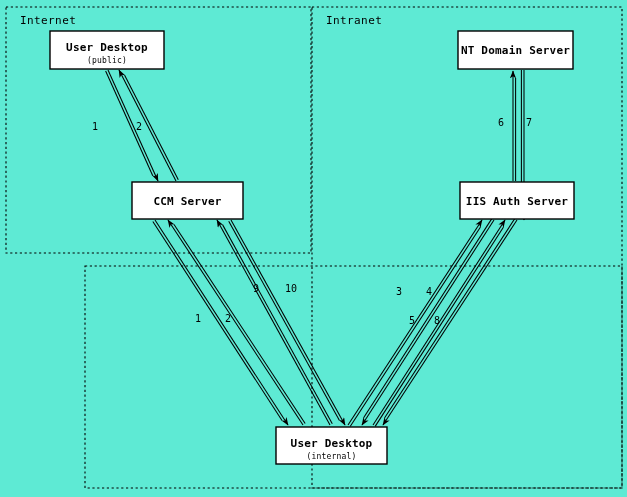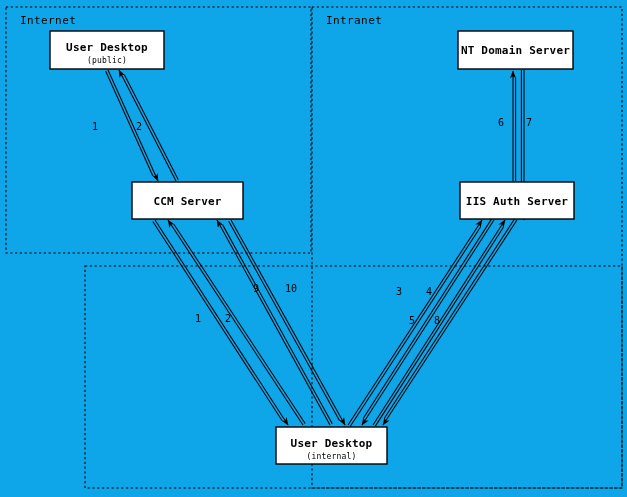--- a/index.html
+++ b/index.html
@@ -4,21 +4,21 @@
 <style>
   html, body {
     margin: 0;
     padding: 0;
     background: #ffffff;
   }
   #canvas-wrap {
     position: relative;
     width: 627px;
     height: 497px;
-    background: #0ea5e9;
+    background: #5eead4;
     font-family: "DejaVu Sans Mono", "Liberation Mono", monospace;
     overflow: hidden;
   }
   #diagram-svg {
     position: absolute;
     left: 0;
     top: 0;
     width: 627px;
     height: 497px;
   }

